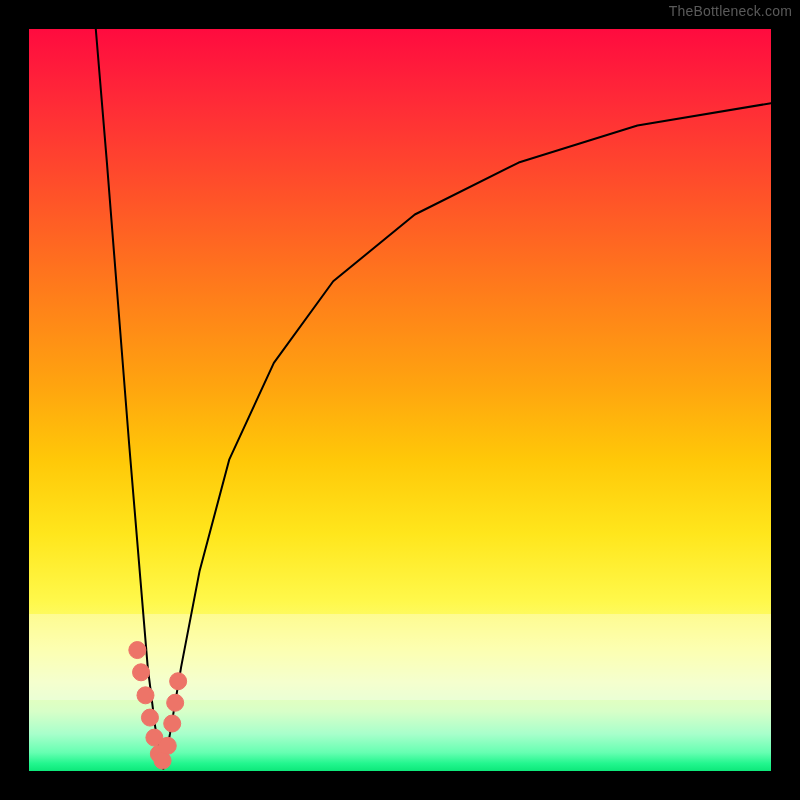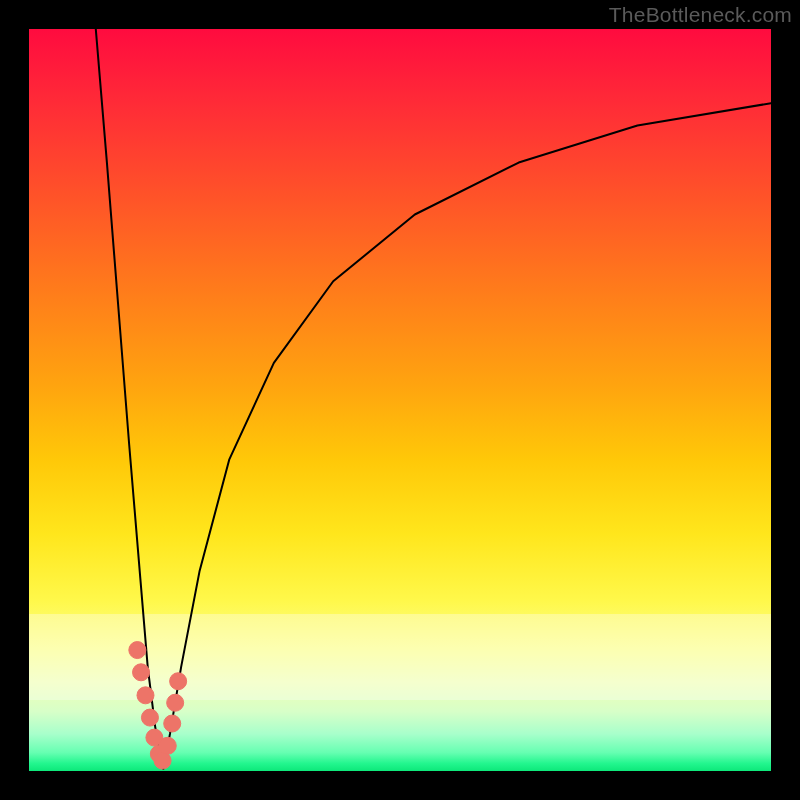--- a/index.html
+++ b/index.html
@@ -57,21 +57,21 @@
     top: 0;
     width: 742px;
     height: 742px;
     pointer-events: none;
   }
   .watermark {
     position: absolute;
     top: 3px;
     right: 8px;
     color: #5a5a5a;
-    font-size: 21px;
+    font-size: 14px;
     letter-spacing: 0.2px;
     font-weight: 400;
     user-select: none;
   }
 </style>
 </head>
 <body>
 
 <div class="frame">
   <div class="watermark">TheBottleneck.com</div>

